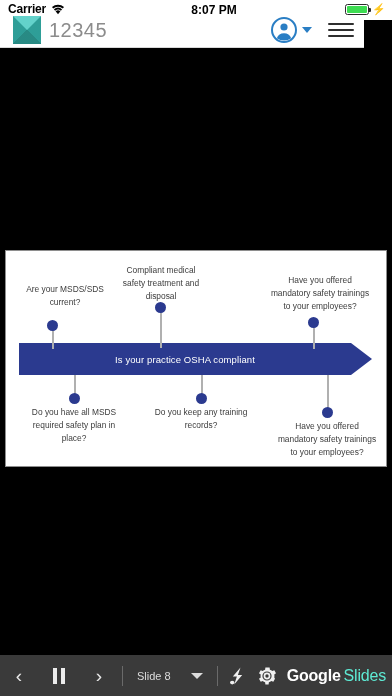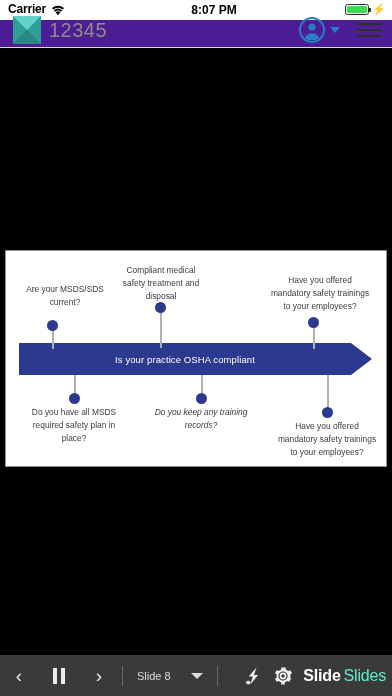--- a/index.html
+++ b/index.html
@@ -4,33 +4,33 @@
 <style>
   * { margin:0; padding:0; box-sizing:border-box; }
   html,body { width:392px; height:696px; overflow:hidden; background:#000; }
   body { font-family:"Liberation Sans", sans-serif; -webkit-font-smoothing:antialiased; }
 
   
   .statusbar{
     position:absolute; top:0; left:0; width:392px; height:20px;
     background:#fff; color:#000;
   }
-  .sb-left{ position:absolute; left:8px; top:2px; display:flex; align-items:flex-end; gap:5px; }
+  .sb-left{ position:absolute; left:8px; top:2px; display:flex; align-items:center; gap:5px; }
   .sb-carrier{ font-size:12px; font-weight:700; letter-spacing:-.2px; }
   .sb-time{ position:absolute; left:0; right:0; top:3px; text-align:center; font-size:12px; font-weight:700;padding-left:36px; }
   .sb-right{ position:absolute; right:6px; top:4px; display:flex; align-items:center; gap:2px; }
   .batt{ width:24px; height:11px; border:1px solid #2b2b2b; border-radius:2.5px; padding:1px; position:relative; }
   .batt i{ display:block; width:100%; height:100%; background:#3ddc52; border-radius:1px; }
   .batt:after{ content:""; position:absolute; right:-3px; top:3px; width:2px; height:4px; background:#2b2b2b; border-radius:0 1px 1px 0; }
   .bolt{ font-size:11px; line-height:1; color:#000; margin-left:1px; }
 
   
   .appbar{
-    position:absolute; top:20px; left:0; width:392px; height:28px;
-    background:#4c1d95; border-bottom:1px solid #d8d8d8;
+    position:absolute; top:20px; left:0; width:364px; height:28px;
+    background:#ffffff; border-bottom:1px solid #d8d8d8;
   }
   .brand{ position:absolute; left:13px; top:-4px; display:flex; align-items:center; gap:8px; }
   .logo{ width:28px; height:28px; position:relative; background:#35b5ae; overflow:hidden; }
   .logo:before{ content:""; position:absolute; inset:0;
     background:
       linear-gradient(to bottom right, transparent 49.6%, rgba(0,0,0,.13) 50%),
       linear-gradient(to bottom left, transparent 49.6%, rgba(0,0,0,.13) 50%);
   }
   .logo:after{ content:""; position:absolute; left:0; top:0; width:0; height:0;
     border-left:14px solid transparent; border-right:14px solid transparent;
@@ -174,21 +174,21 @@
         <div class="stem" style="left:68px; top:124px; height:22px;"></div>
         <div class="dot" style="left:63px; top:142px;"></div>
         <div class="lbl" style="left:12px; top:155px; width:112px;">Do you have all MSDS
 required safety plan in
 place?</div>
       </div>
 
       <div class="node">
         <div class="stem" style="left:195px; top:124px; height:22px;"></div>
         <div class="dot" style="left:190px; top:142px;"></div>
-        <div class="lbl" style="left:137px; top:155px; width:116px;font-style:italic;">Do you keep any training
+        <div class="lbl" style="left:137px; top:155px; width:116px;">Do you keep any training
 records?</div>
       </div>
 
       <div class="node">
         <div class="stem" style="left:321px; top:124px; height:36px;"></div>
         <div class="dot" style="left:316px; top:156px;"></div>
         <div class="lbl" style="left:260px; top:169px; width:122px;">Have you offered
 mandatory safety trainings
 to your employees?</div>
       </div>
@@ -215,16 +215,16 @@
   <div class="right-grp">
     <svg width="20" height="20" viewBox="0 0 20 20">
       <path d="M13.5 1.5 5.8 10.6h4.1L7.2 18.5l8-9.4h-4.3Z" fill="#f0f0f0"></path>
       <ellipse cx="5.2" cy="16.6" rx="2.2" ry="1.8" fill="#f0f0f0"></ellipse>
     </svg>
     <svg width="20" height="20" viewBox="0 0 20 20">
       <path fill="#f0f0f0" d="M10 6.6A3.4 3.4 0 1 0 10 13.4 3.4 3.4 0 0 0 10 6.6Zm0 5.1a1.7 1.7 0 1 1 0-3.4 1.7 1.7 0 0 1 0 3.4Z"></path>
       <path fill="#f0f0f0" d="M17.3 11.4a7.6 7.6 0 0 0 0-2.8l1.7-1.3-1.7-3-2 .8a7.4 7.4 0 0 0-2.4-1.4l-.3-2.1H8.4l-.3 2.1a7.4 7.4 0 0 0-2.4 1.4l-2-.8-1.7 3 1.7 1.3a7.6 7.6 0 0 0 0 2.8l-1.7 1.3 1.7 3 2-.8a7.4 7.4 0 0 0 2.4 1.4l.3 2.1h3.2l.3-2.1a7.4 7.4 0 0 0 2.4-1.4l2 .8 1.7-3ZM10 14.6a4.6 4.6 0 1 1 0-9.2 4.6 4.6 0 0 1 0 9.2Z"></path>
     </svg>
     <div class="gslides">
-      <b>Slide</b><span>Slides</span>
+      <b>Google</b><span>Slides</span>
     </div>
   </div>
 </div>
 
 </body></html>

